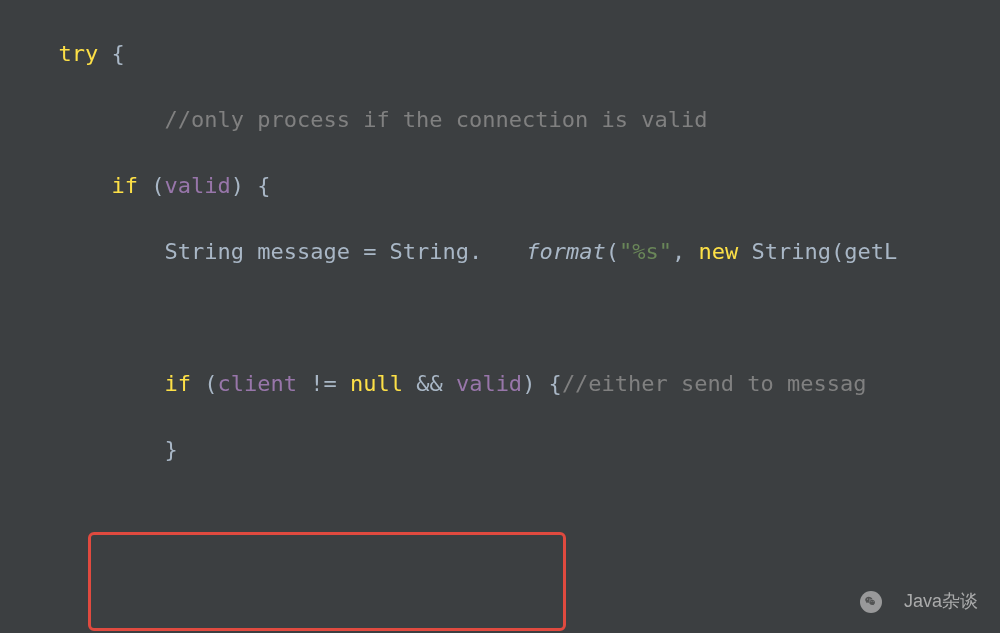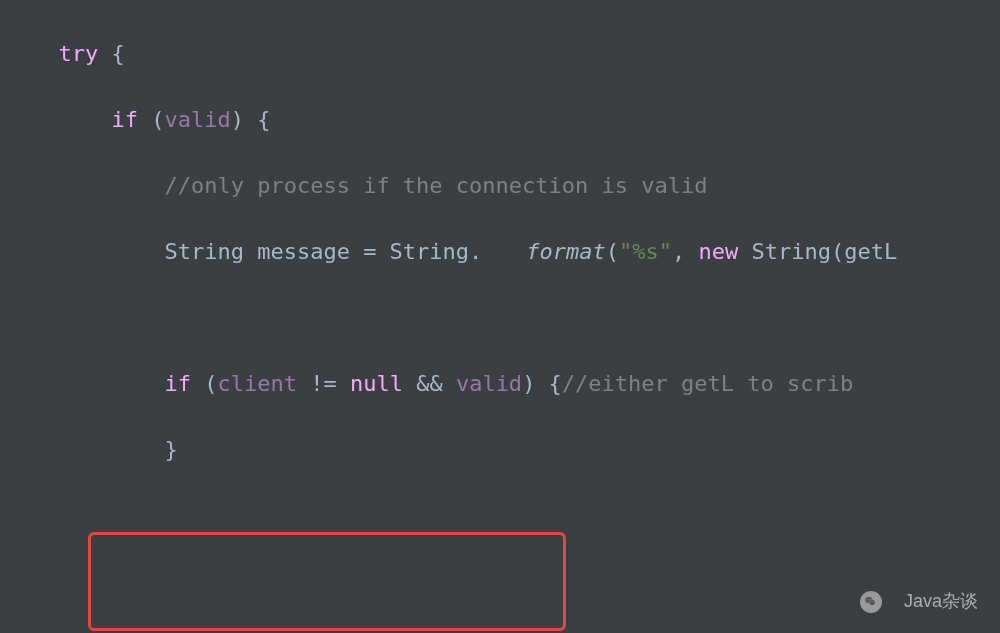--- a/index.html
+++ b/index.html
@@ -12,21 +12,21 @@
       overflow: hidden;
       width: 1000px;
       height: 633px;
       position: relative;
     }
     .editor {
       padding: 4px 0 0 32px;
       white-space: pre;
     }
     .line { display: block; min-height: 33px; }
-    .kw { color: #f0abfc; }
+    .kw { color: #fde047; }
     .str { color: #6a8759; }
     .comment { color: #808080; }
     .method-italic { font-style: italic; color: #a9b7c6; margin-left: 44px; }
     .ident { color: #9876aa; }
     .plain { color: #a9b7c6; text-align: right; }
     .punct { color: #a9b7c6; }
     .red-box {
       position: absolute;
       border: 3px solid #e04a3f;
       border-radius: 6px;
@@ -53,25 +53,25 @@
       align-items: center;
       justify-content: center;
     }
     .watermark-icon svg { width: 14px; height: 14px; fill: #5a5a5a; }
   </style>
 </head>
 <body>
 
 <div class="editor">
 <span class="line"><span>  </span><span class="kw">try</span><span class="punct"> {</span></span>
+<span class="line"><span>          </span><span class="comment">//only process if the connection is valid</span></span>
 <span class="line"><span>      </span><span class="kw">if</span><span class="punct"> (</span><span class="ident">valid</span><span class="punct">) {</span></span>
-<span class="line"><span>          </span><span class="comment">//only process if the connection is valid</span></span>
 <span class="line"><span>          </span><span class="plain">String message = String.</span><span class="method-italic">format</span><span class="plain">(</span><span class="str">"%s"</span><span class="plain">, </span><span class="kw">new</span><span class="plain"> String(getL</span></span>
 <span class="line"><span></span></span>
-<span class="line"><span>          </span><span class="kw">if</span><span class="plain"> (</span><span class="ident">client</span><span class="plain"> != </span><span class="kw">null</span><span class="plain"> &amp;&amp; </span><span class="ident">valid</span><span class="plain">) {</span><span class="comment">//either getL to scrib</span></span>
+<span class="line"><span>          </span><span class="kw">if</span><span class="plain"> (</span><span class="ident">client</span><span class="plain"> != </span><span class="kw">null</span><span class="plain"> &amp;&amp; </span><span class="ident">valid</span><span class="plain">) {</span><span class="comment">//either send to messag</span></span>
 <span class="line"><span>          </span><span class="plain">}</span></span>
 <span class="line"></span>
 
 
 
 
 
 
 
 

